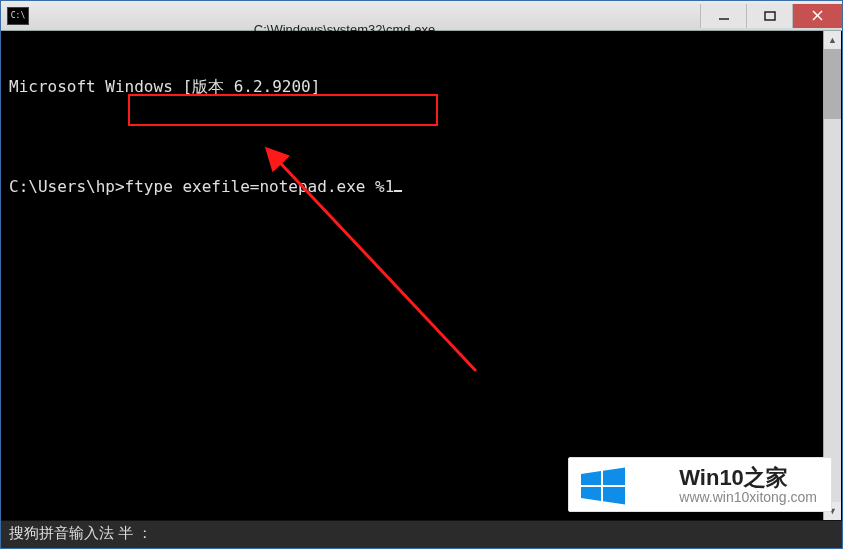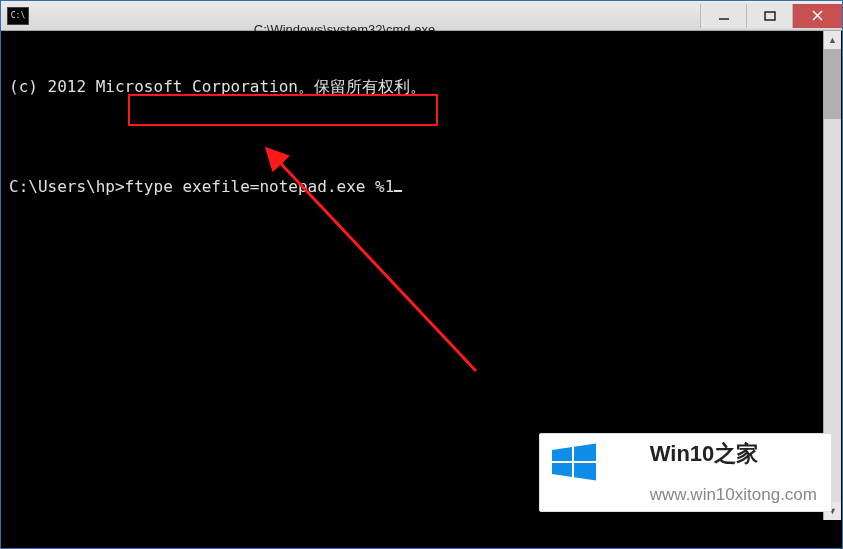--- a/index.html
+++ b/index.html
@@ -107,23 +107,22 @@
       width: 48px; height: 40px;
     }
     .watermark .wm-title {
       font-size: 22px;
       font-weight: 700;
       color: #222;
       font-family: "Microsoft YaHei","Segoe UI",sans-serif;
       line-height: 1.05;
     }
     .watermark .wm-url {
-      font-size: 17px;
+      font-size: 14px;
       color: #888;
-      margin-top: 20px;
     }
     .ime-bar {
       position: absolute;
       left: 0; right: 0; bottom: 0;
       height: 28px;
       background: #2b2b2b;
       color: #ddd;
       font-family: "Microsoft YaHei","SimSun",sans-serif;
       font-size: 15px;
       padding: 3px 8px;
@@ -187,33 +186,34 @@
       <div class="tb-btn close">
         <svg width="13" height="13">
             <line x1="2" y1="2" x2="11" y2="11" stroke="#fff" stroke-width="1.5"></line>
             <line x1="11" y1="2" x2="2" y2="11" stroke="#fff" stroke-width="1.5"></line>
           </svg>
       </div>
     </div>
   </div>
 
   <div class="terminal">
-    <div class="prompt-line">(c) 2012 Microsoft Corporation。保留所有权利。</div>
+    <div class="prompt-line">Microsoft Windows [版本 6.2.9200]</div>
     <div class="prompt-line"></div>
     <div class="prompt-line"><span>C:\Users\hp&gt;</span><span>ftype exefile=notepad.exe %1</span><span class="cursor"></span></div>
   </div>
 
   <div class="scrollbar">
     <div class="sb-btn">▲</div>
     <div class="sb-track">
       <div class="sb-thumb"></div>
     </div>
     <div class="sb-btn">▼</div>
   </div>
 
+  <div class="ime-bar">搜狗拼音输入法 半 ：</div>
 
   <div class="highlight-box" style="left:127px; top:93px; width:310px; height:32px;"></div>
 
   <svg class="arrow-svg" style="left:0; top:0;" width="843" height="549">
     <defs>
       <marker id="arrowhead" markerWidth="8" markerHeight="8" refX="6" refY="4" orient="auto">
         <polygon points="0 0, 8 4, 0 8" fill="#ff1a1a"></polygon>
       </marker>
     </defs>
     <line x1="475" y1="370" x2="268" y2="150" stroke="#ff1a1a" stroke-width="3" marker-end="url(#arrowhead)"></line>

